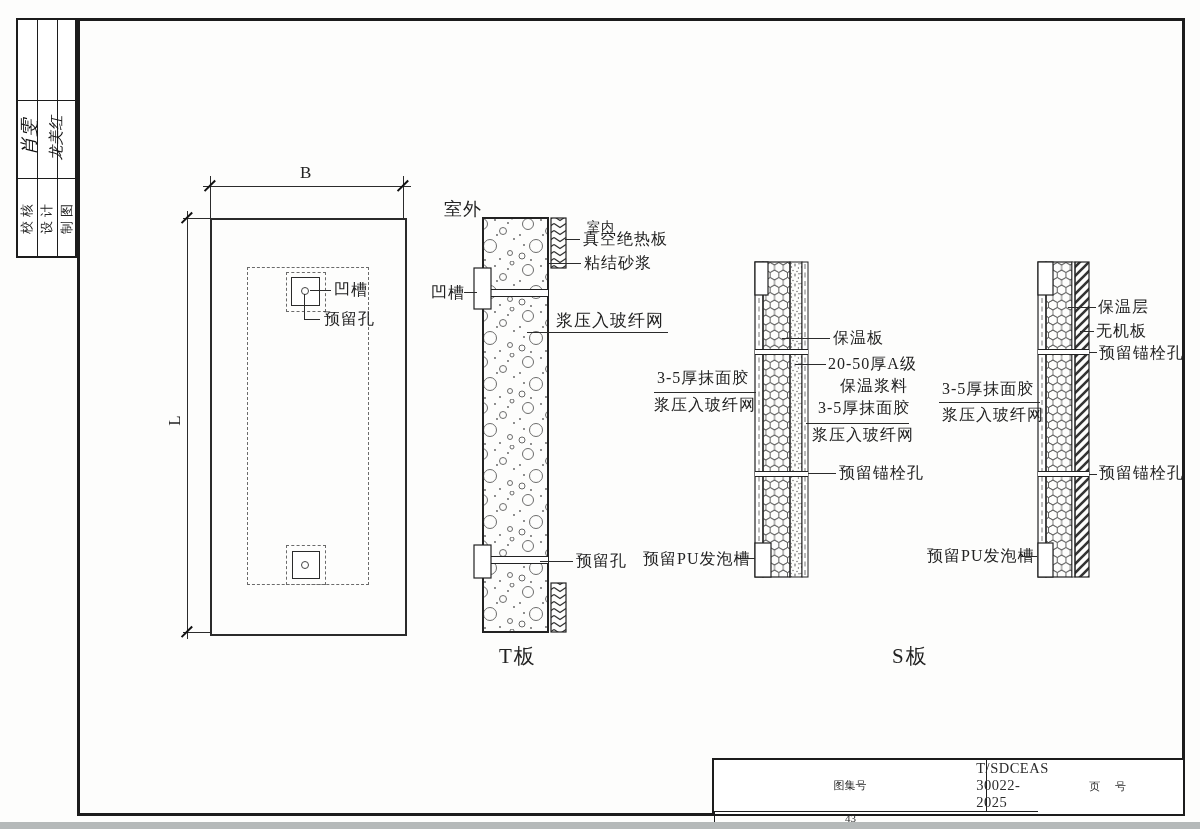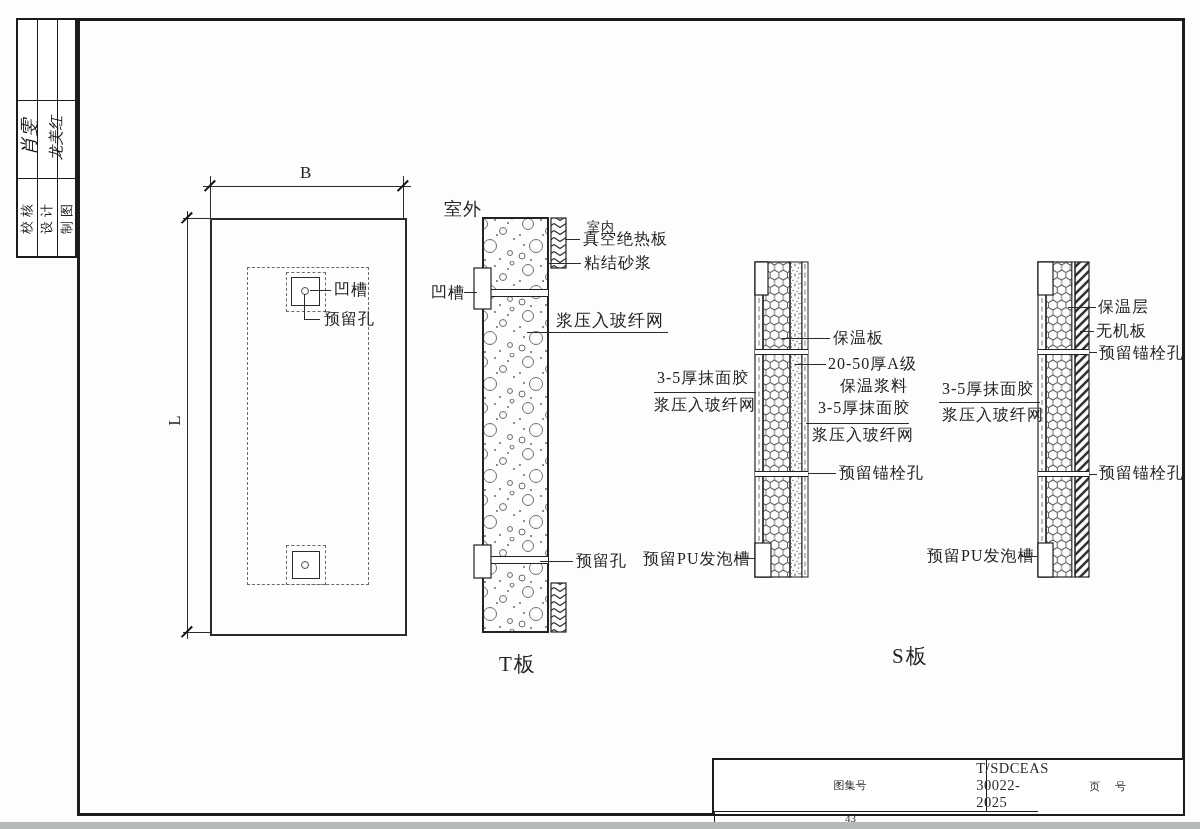--- a/index.html
+++ b/index.html
@@ -188,21 +188,21 @@
   <div class="hl" style="left:565px;top:239px;width:15px;"></div>
   <div class="lab" style="left:583px;top:230px;">真空绝热板</div>
   <div class="hl" style="left:549px;top:263px;width:32px;"></div>
   <div class="lab" style="left:584px;top:254px;">粘结砂浆</div>
   <div class="lab" style="left:431px;top:284px;">凹槽</div>
   <div class="hl" style="left:464px;top:292px;width:13px;"></div>
   <div class="lab" style="left:556px;top:311px;font-size:17px;">浆压入玻纤网</div>
   <div class="hl" style="left:527px;top:332px;width:141px;"></div>
   <div class="hl" style="left:540px;top:561px;width:33px;"></div>
   <div class="lab" style="left:576px;top:552px;">预留孔</div>
-  <div class="lab lab-lg" style="left:499px;top:644px;margin-top:8px;">T板</div>
+  <div class="lab lab-lg" style="left:499px;top:644px;">T板</div>
 
   <div class="hl" style="left:782px;top:338px;width:48px;"></div>
   <div class="lab" style="left:833px;top:329px;">保温板</div>
   <div class="hl" style="left:795px;top:364px;width:31px;"></div>
   <div class="lab" style="left:828px;top:355px;">20-50厚A级</div>
   <div class="lab" style="left:840px;top:377px;">保温浆料</div>
   <div class="lab" style="left:818px;top:399px;">3-5厚抹面胶</div>
   <div class="hl" style="left:806px;top:423px;width:103px;"></div>
   <div class="lab" style="left:812px;top:426px;">浆压入玻纤网</div>
   <div class="lab" style="left:657px;top:369px;">3-5厚抹面胶</div>

